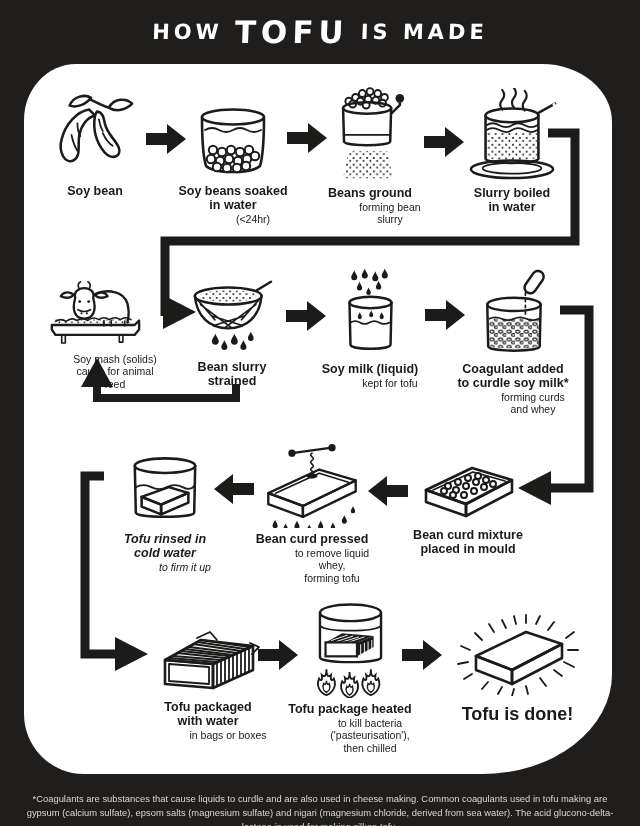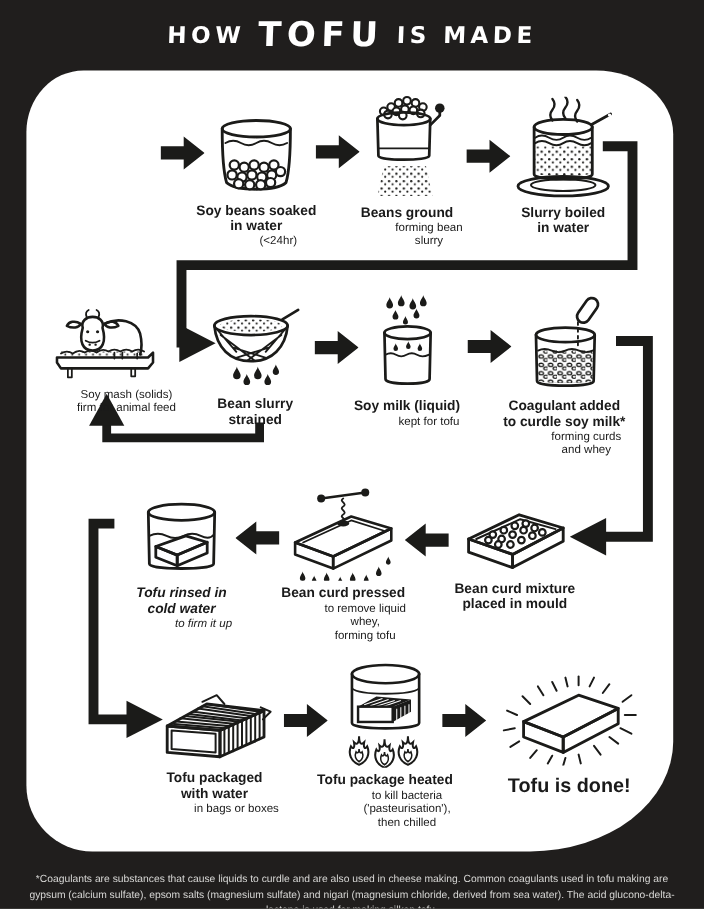--- a/index.html
+++ b/index.html
@@ -72,20 +72,36 @@
       <path d="M104,476 L85,476 L85,654 L118,654"></path>
     </g>
     <g fill="#1b1b19">
       <polygon points="163,295 196,312 163,329"></polygon>
       <polygon points="81,387 97,358 113,387"></polygon>
       <polygon points="551,471 518,488 551,505"></polygon>
       <polygon points="115,637 148,654 115,671"></polygon>
     </g>
   </svg>
 
+  <div class="step" style="left:35px;top:88px;width:120px;">
+    <div class="iconwrap" style="height:92px;">
+      <svg width="96" height="90" viewBox="0 0 96 92">
+        <path class="ink" d="M22,16 C26,6 38,4 44,8 C38,16 28,18 22,16 Z"></path>
+        <path class="ink" d="M62,18 C68,8 80,8 86,14 C78,22 68,22 62,18 Z"></path>
+        <path class="ink" d="M44,10 C50,13 56,16 62,18"></path>
+        <path class="ink" d="M42,20 C30,22 18,34 14,50 C10,64 18,76 26,72 C34,68 30,56 32,46 C34,36 40,28 48,26 Z"></path>
+        <path class="ink-thin" d="M24,46 q2,10 6,16"></path>
+        <path class="ink-thin" d="M30,34 q0,8 3,13"></path>
+        <path class="ink" d="M48,26 C46,38 48,52 58,64 C66,72 76,68 72,58 C68,50 60,44 58,34 C57,28 56,23 50,22 Z"></path>
+        <path class="ink-thin" d="M56,44 q4,9 10,13"></path>
+        <path class="ink-thin" d="M52,30 q1,7 4,12"></path>
+      </svg>
+    </div>
+    <div class="cap-main">Soy bean</div>
+  </div>
 
   <svg class="arrow" style="left:146px;top:122px;" width="40" height="34">
       <polygon points="0,11 21,11 21,2 40,17 21,32 21,23 0,23" fill="#1b1b19"></polygon>
     </svg>
 
   <div class="step" style="left:177px;top:88px;width:112px;">
     <div class="iconwrap" style="height:92px;">
       <svg width="84" height="74" viewBox="0 0 84 74">
         <ellipse class="ink" cx="42" cy="11" rx="31" ry="7.5"></ellipse>
         <path class="ink" d="M11,11 C11,30 12,50 15,60 C24,68 60,68 69,60 C72,50 73,30 73,11"></path>
@@ -182,21 +198,21 @@
         <path class="ink-thin" d="M33,33 q7,4 14,0"></path>
         <circle class="ink-fill" cx="37" cy="37" r="1.2"></circle>
           <circle class="ink-fill" cx="43" cy="37" r="1.2"></circle>
         <path d="M8,44 L92,44 L92,50 L8,50 Z" fill="url(#speck)" stroke="none"></path>
         <path class="ink-thin" d="M8,46 q6,-4 12,0 q6,-5 12,-1 q6,-4 12,0 q6,-5 12,-1 q6,-4 12,0 q6,-4 12,0 q6,-4 12,0"></path>
         <path class="ink" d="M4,50 L96,50 L101,45 L101,55 L96,61 L8,61 L4,55 Z"></path>
         <path class="ink-thin" d="M15,61 L15,70 L19,70 L19,61 M79,61 L79,69 L83,69 L83,61"></path>
       </svg>
     </div>
     <div class="cap-sub">Soy mash (solids)
-firm for animal feed</div>
+cause for animal feed</div>
   </div>
 
   <div class="step" style="left:176px;top:276px;width:112px;">
     <div class="iconwrap" style="height:80px;">
       <svg width="88" height="80" viewBox="0 0 92 84">
         <path class="ink" d="M72,15 L87,6" stroke-width="7"></path>
         <ellipse cx="42" cy="21" rx="30" ry="6" fill="url(#speck)" stroke="none"></ellipse>
         <ellipse class="ink" cx="42" cy="21" rx="35" ry="9"></ellipse>
         <path class="ink" d="M7,21 C9,42 22,55 42,55 C62,55 75,42 77,21"></path>
         <path class="ink-thin" d="M13,30 L45,54 M25,42 L57,52 M9,24 L28,46"></path>
@@ -330,21 +346,21 @@
         <circle class="bead" cx="66" cy="27" r="3"></circle>
           <circle class="bead" cx="75" cy="24" r="3"></circle>
         <circle class="bead" cx="26" cy="31" r="3"></circle>
           <circle class="bead" cx="35" cy="35" r="3"></circle>
       </svg>
     </div>
     <div class="cap-main">Bean curd mixture
 placed in mould</div>
   </div>
 
-  <div class="step" style="left:135px;top:612px;width:120px;">
+  <div class="step" style="left:148px;top:612px;width:120px;">
     <div class="iconwrap" style="height:84px;">
       <svg width="106" height="82" viewBox="0 0 106 82">
         <path class="ink-thin" d="M42,24 L55,18 L62,26"></path>
         <path class="ink-thin" d="M95,29 L104,33 L97,40"></path>
         <path class="ink" d="M10,46 L46,26 L98,32 L58,50 Z"></path>
         <g class="ink-thin">
           <path d="M14,44 L62,48"></path>
             <path d="M18,42 L66,46"></path>
             <path d="M22,39 L70,44"></path>
           <path d="M26,37 L74,42"></path>

